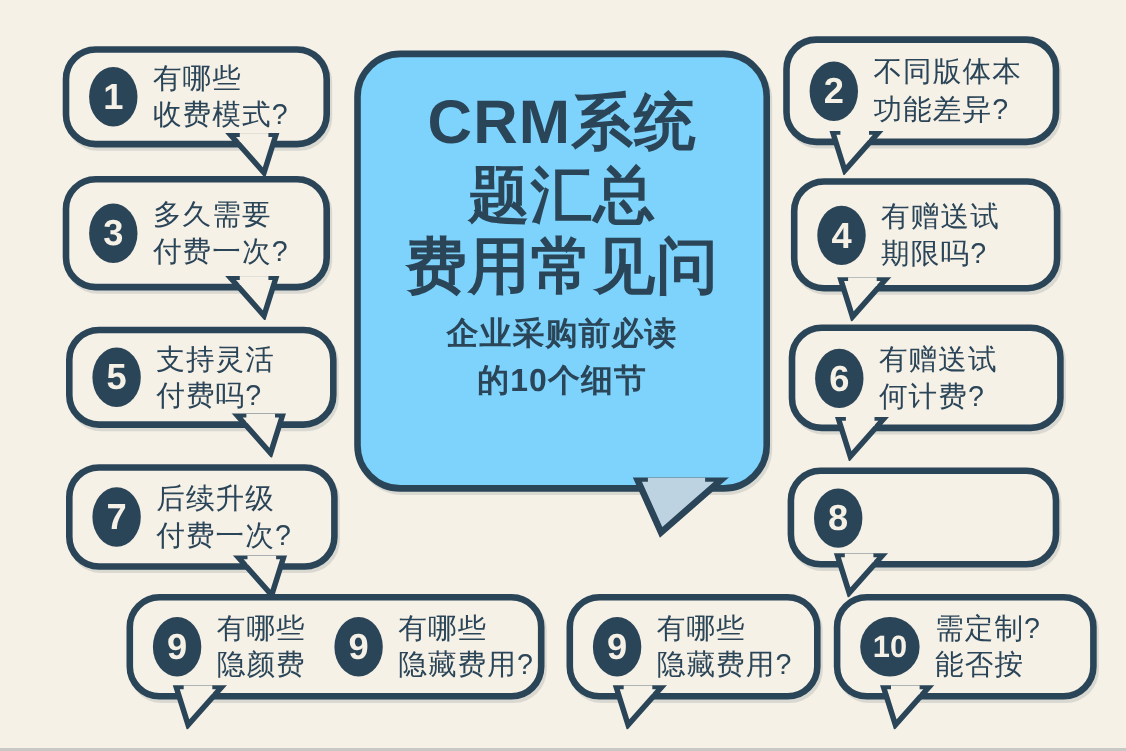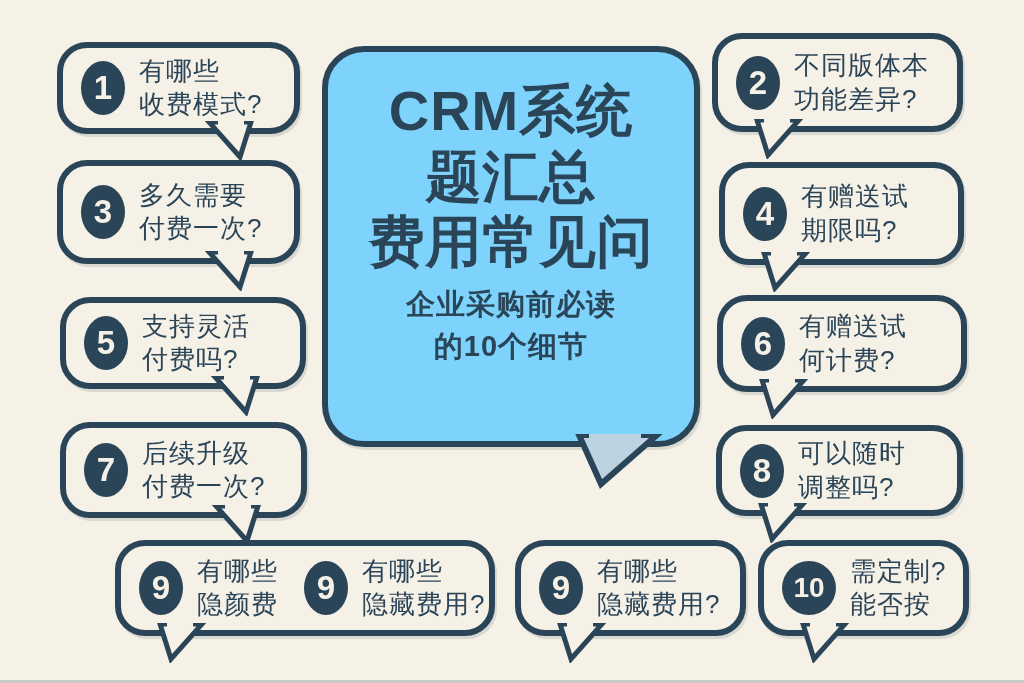--- a/index.html
+++ b/index.html
@@ -143,24 +143,20 @@
       <div>何计费?</div>
     </div>
     <svg class="tail t-left" viewBox="0 0 52 40">
       <path d="M5 1 L47 1 L16 36 Z" fill="#f6f1e7" stroke="#2b4558" stroke-width="5"></path>
       <rect x="12" y="0" width="26" height="8" fill="#f6f1e7"></rect>
     </svg>
   </div>
 
   <div class="bubble" style="left:716px;top:425px;width:247px;height:91px;">
     <div class="num">8</div>
-    <div class="btext">
-      <div>可以随时</div>
-      <div>调整吗?</div>
-    </div>
     <svg class="tail t-left" viewBox="0 0 52 40">
       <path d="M5 1 L47 1 L16 36 Z" fill="#f6f1e7" stroke="#2b4558" stroke-width="5"></path>
       <rect x="12" y="0" width="26" height="8" fill="#f6f1e7"></rect>
     </svg>
   </div>
 
   <div class="bubble" style="left:115px;top:540px;width:380px;height:96px;gap:26px;">
     <div class="group">
       <div class="num">9</div>
       <div class="btext">
@@ -186,21 +182,21 @@
     <div class="btext">
       <div>有哪些</div>
       <div>隐藏费用?</div>
     </div>
     <svg class="tail t-left" viewBox="0 0 52 40">
       <path d="M5 1 L47 1 L16 36 Z" fill="#f6f1e7" stroke="#2b4558" stroke-width="5"></path>
       <rect x="12" y="0" width="26" height="8" fill="#f6f1e7"></rect>
     </svg>
   </div>
 
-  <div class="bubble" style="left:758px;top:540px;width:211px;height:96px;">
+  <div class="bubble" style="left:758px;top:540px;width:239px;height:96px;">
     <div class="num wide">10</div>
     <div class="btext">
       <div>需定制?</div>
       <div>能否按</div>
     </div>
     <svg class="tail t-left" viewBox="0 0 52 40">
       <path d="M5 1 L47 1 L16 36 Z" fill="#f6f1e7" stroke="#2b4558" stroke-width="5"></path>
       <rect x="12" y="0" width="26" height="8" fill="#f6f1e7"></rect>
     </svg>
   </div>

